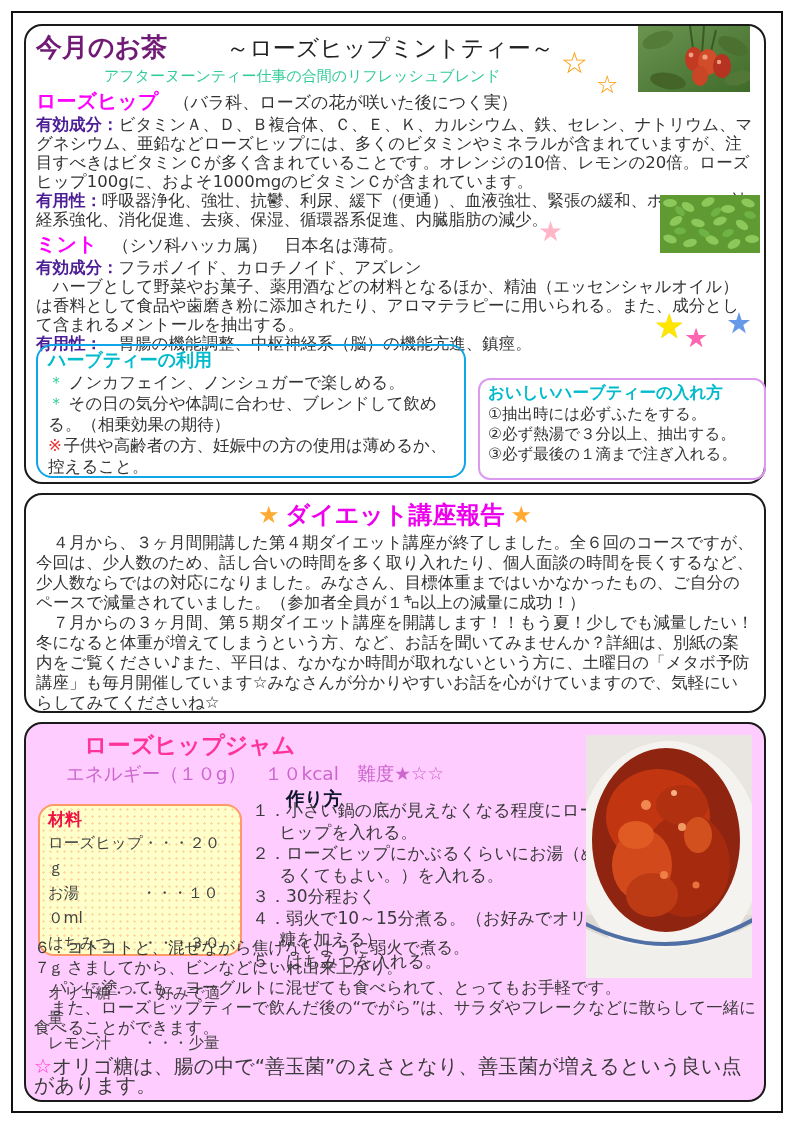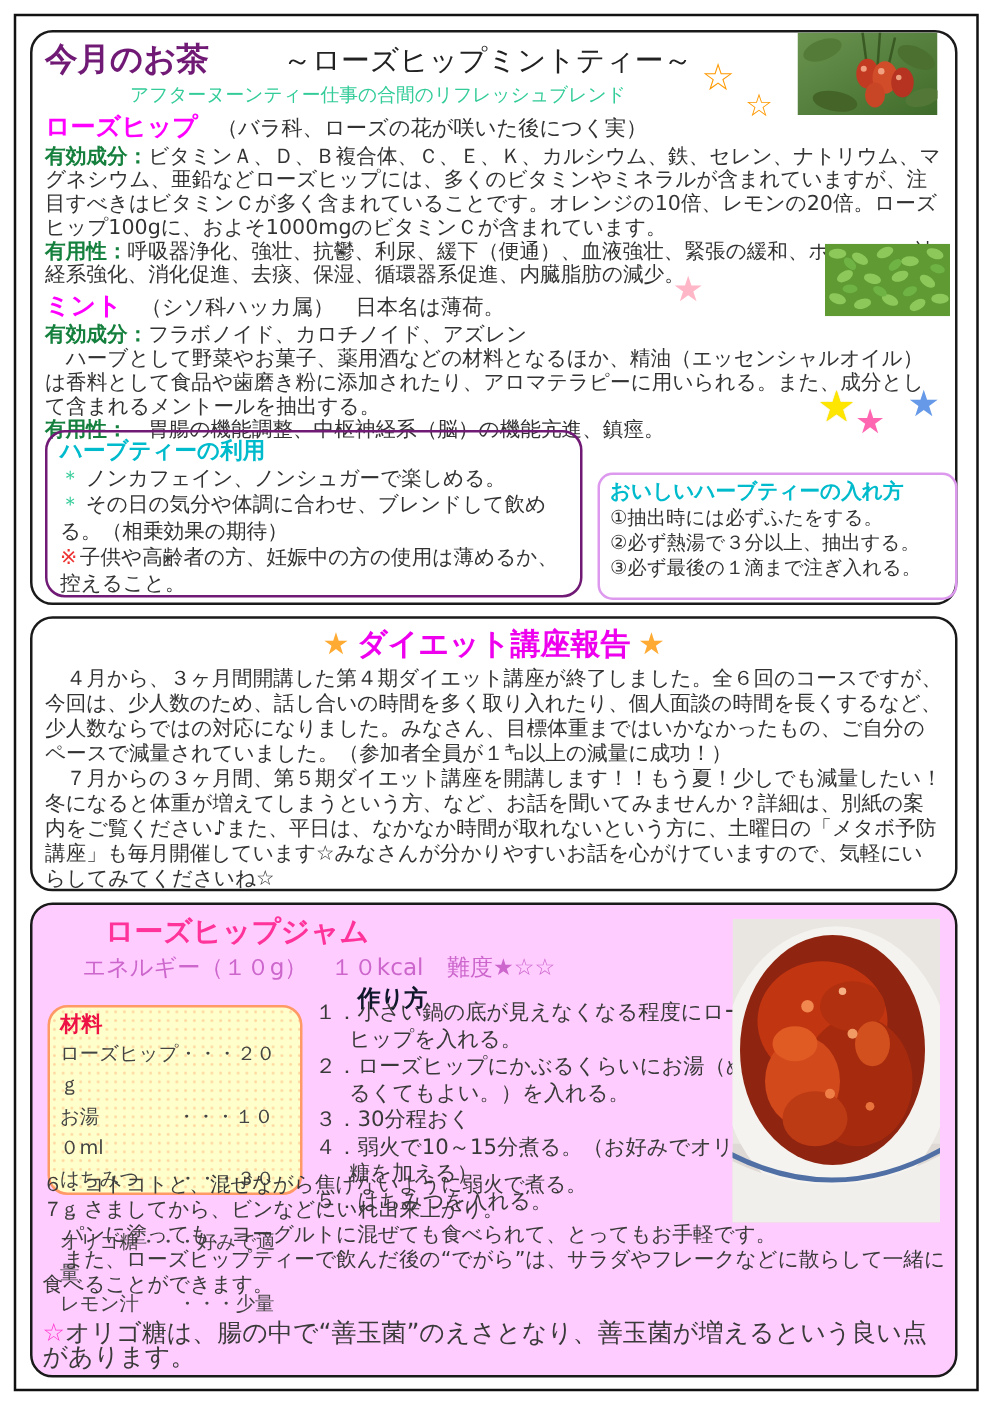--- a/index.html
+++ b/index.html
@@ -13,32 +13,32 @@
   
   .tea{top:24px;height:460px;padding:4px 10px;}
   .tea-header{white-space:nowrap;}
   .tea-title{color:#701a75;font-size:26px;font-weight:bold;}
   .tea-main{color:#222;font-size:23px;margin-left:54px;}
   .tagline{color:#33cc99;font-size:15px;margin-left:68px;margin-top:2px;}
   .herb-head{margin:2px 0 0 0;}
   .herb-name{color:#ff00ff;font-weight:bold;font-size:20px;}
   .herb-tax{font-size:17px;color:#333;margin-left:10px;}
   .body-p{margin:0;font-size:16.5px;line-height:19px;color:#333;}
-  .body-p b{color:#15803d;}
+  .body-p b{color:#4c1d95;}
   .photo{position:absolute;display:block;}
   .rosehip-photo{top:0px;right:14px;width:112px;height:66px;}
   .mint-photo{top:169px;right:4px;width:100px;height:58px;}
   .star{position:absolute;line-height:1;}
   .star-o1{left:535px;top:22px;font-size:30px;color:#ff9900;}
   .star-o2{left:570px;top:46px;font-size:25px;color:#ff9900;}
   .star-pink-soft{left:512px;top:192px;font-size:28px;color:#ff9fb5;opacity:.75;}
   .star-yellow{left:628px;top:283px;font-size:34px;color:#ffe600;text-shadow:0 0 1px #e0c400;}
   .star-pink{left:658px;top:298px;font-size:27px;color:#ff66b2;}
   .star-blue{left:700px;top:283px;font-size:29px;color:#6699e8;}
-  .usage-box{position:absolute;left:10px;top:318px;width:430px;height:134px;border:2px solid #701a75;border-radius:16px;padding:2px 10px;box-sizing:border-box;}
+  .usage-box{position:absolute;left:10px;top:318px;width:430px;height:134px;border:2px solid #0ea5e9;border-radius:16px;padding:2px 10px;box-sizing:border-box;}
   .usage-title{color:#00bbcc;font-weight:bold;font-size:18px;}
   .usage-item{margin:0;font-size:16.5px;line-height:21px;}
   .m-green{color:#33cc99;margin-right:4px;}
   .m-red{color:#ee3333;margin-right:2px;}
   .brew-box{position:absolute;left:452px;top:352px;width:288px;height:102px;border:2px solid #dd99ee;border-radius:12px;padding:2px 8px;box-sizing:border-box;}
   .brew-title{color:#00bbcc;font-weight:bold;font-size:16.5px;}
   .brew-step{margin:0;font-size:15.5px;line-height:20px;}
   
   .diet{top:493px;height:220px;padding:2px 10px;}
   .diet-title-row{text-align:center;font-size:24px;font-weight:bold;margin:2px 0;}

